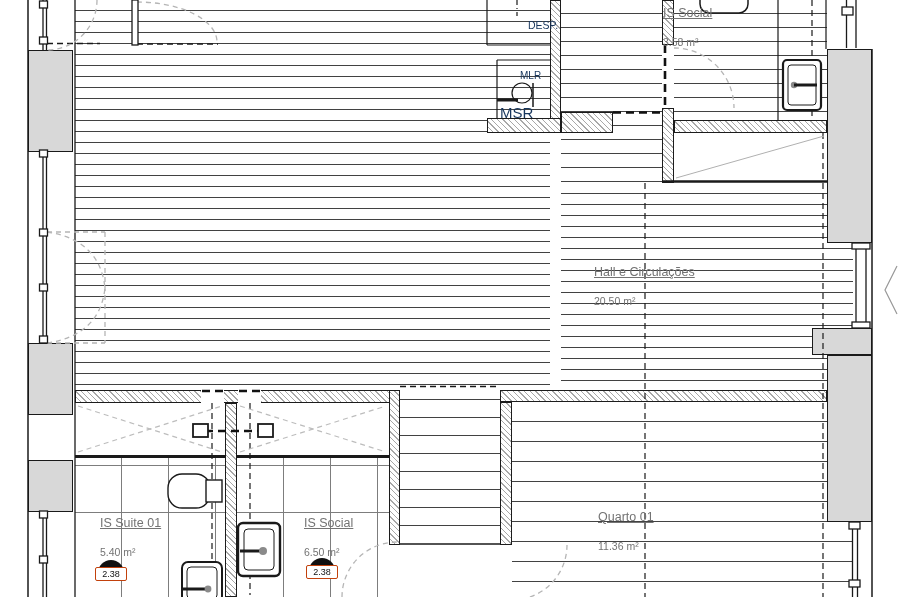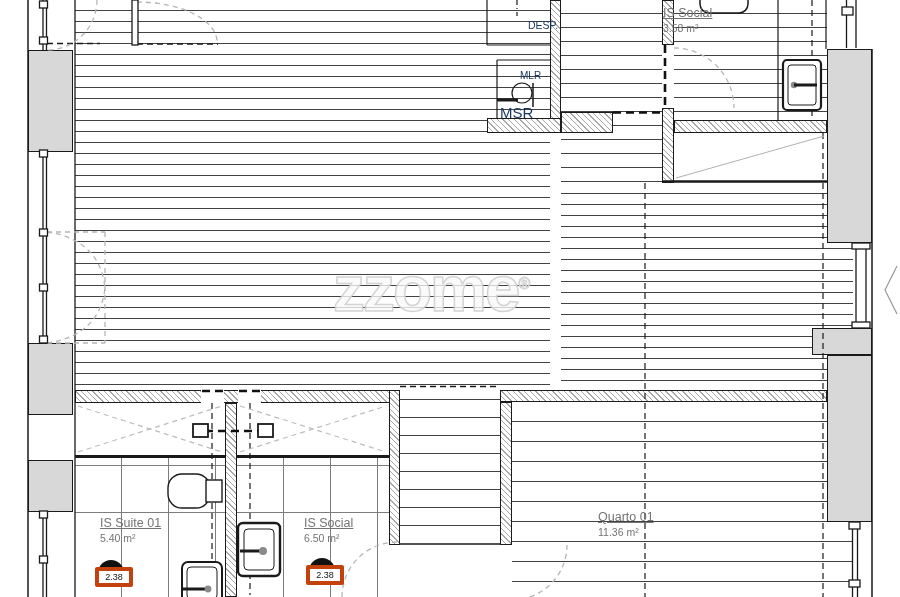--- a/index.html
+++ b/index.html
@@ -24,58 +24,57 @@
   
   .hatch {
     background:repeating-linear-gradient(45deg, #fff 0 3px, #a8a8a8 3px 4px);
     border:1.2px solid #1c1c1c; box-sizing:border-box;
   }
   .gray { background:#d8d8d8; border:1.4px solid #1a1a1a; box-sizing:border-box; }
 
   
   .room-label { color:#737373; line-height:1.15; white-space:nowrap; z-index:6; }
   .room-label .nm { font-size:12.5px; text-decoration:underline; display:block; }
-  .room-label .ar { font-size:10.5px; display:block; margin-top:2px; }
+  .room-label .ar { font-size:10.5px; display:block; margin-top:16px; }
   .small-label { color:#17365d; font-size:10.5px; white-space:nowrap; z-index:6; }
   .watermark {
     z-index:3; font-size:64px; font-weight:bold; letter-spacing:-2px;
     color:rgba(248,248,248,.78); -webkit-text-stroke:1.5px rgba(205,205,205,.85);
     user-select:none;
   }
   .watermark sup { font-size:16px; -webkit-text-stroke:1px rgba(205,205,205,.85); }
 
   .height-marker { width:34px; height:26px; z-index:6; }
   .height-marker .semi {
     position:absolute; left:3px; top:0; width:26px; height:13px;
     background:#111; border-radius:13px 13px 0 0;
   }
   .height-marker .tag {
     position:absolute; left:0; top:7px; width:30px; height:12px;
-    background:#fff; border:4px solid #c2410c; border-radius:2px;
+    background:#fff; border:1px solid #c2410c; border-radius:2px;
     font-size:9px; color:#111; text-align:center; line-height:12px;
   }
   .z1{z-index:1}.z4{z-index:4}
   svg.overlay { position:absolute; left:0; top:0; z-index:5; }
 </style>
 </head>
 <body>
 
 <div class="plan">
 
   <div class="abs sp11 z1" style="left:75px;top:0;width:475px;height:390px"></div>
   <div class="abs sp14 z1" style="left:561px;top:0;width:101px;height:183px"></div>
   <div class="abs sp14 z1" style="left:674px;top:0;width:153px;height:120px"></div>
   <div class="abs sp11 z1" style="left:561px;top:183px;width:292px;height:207px"></div>
   <div class="abs sp18 z1" style="left:400px;top:390px;width:100px;height:154px"></div>
   <div class="abs sp20 z1" style="left:512px;top:402px;width:315px;height:195px"></div>
   <div class="abs sp20 z1" style="left:827px;top:522px;width:26px;height:75px"></div>
   <div class="abs tiles z1" style="left:75px;top:458px;width:150px;height:139px"></div>
   <div class="abs tiles z1" style="left:237px;top:458px;width:152px;height:139px"></div>
 
-  <div class="abs watermark" style="left:333px;top:252px"><span>zzome</span><sup>®</sup></div>
 
   <div class="abs hatch z4" style="left:550px;top:0;width:11px;height:133px"></div>
   <div class="abs hatch z4" style="left:487px;top:118px;width:74px;height:15px"></div>
   <div class="abs hatch z4" style="left:662px;top:0;width:12px;height:45px"></div>
   <div class="abs hatch z4" style="left:662px;top:108px;width:12px;height:75px"></div>
   <div class="abs hatch z4" style="left:674px;top:120px;width:153px;height:13px"></div>
   <div class="abs hatch z4" style="left:561px;top:112px;width:52px;height:21px"></div>
   <div class="abs hatch z4" style="left:75px;top:390px;width:325px;height:13px"></div>
   <div class="abs hatch z4" style="left:500px;top:390px;width:327px;height:12px"></div>
   <div class="abs hatch z4" style="left:225px;top:403px;width:12px;height:194px"></div>
@@ -213,20 +212,24 @@
 
   <div class="abs small-label" style="left:528px;top:19px"><span>DESP.</span></div>
   <div class="abs small-label" style="left:520px;top:70px;font-size:10px"><span>MLR</span></div>
   <div class="abs small-label" style="left:500px;top:104px;font-size:15px"><span>MSR</span></div>
 
   <div class="abs room-label" style="left:663px;top:6px;text-align:center">
     <span class="nm">IS Social</span>
     <span class="ar" style="text-align:left">3.58 m²</span>
   </div>
 
+  <div class="abs room-label" style="left:594px;top:265px">
+    <span class="nm">Hall e Circulações</span>
+    <span class="ar">20.50 m²</span>
+  </div>
 
   <div class="abs room-label" style="left:100px;top:516px">
     <span class="nm">IS Suite 01</span>
     <span class="ar">5.40 m²</span>
   </div>
 
   <div class="abs room-label" style="left:304px;top:516px">
     <span class="nm">IS Social</span>
     <span class="ar">6.50 m²</span>
   </div>

